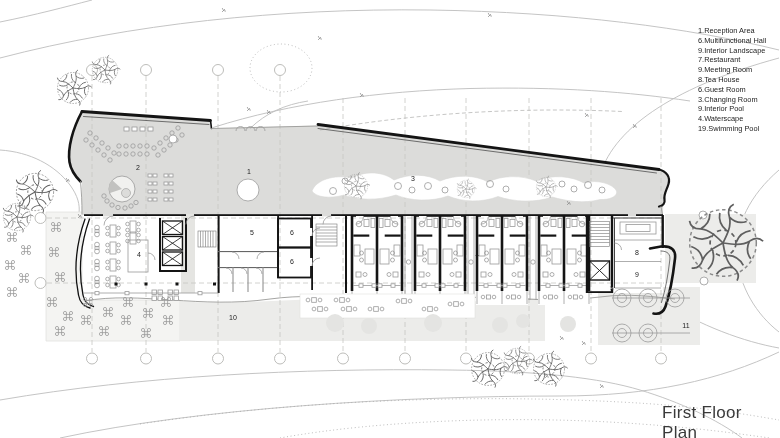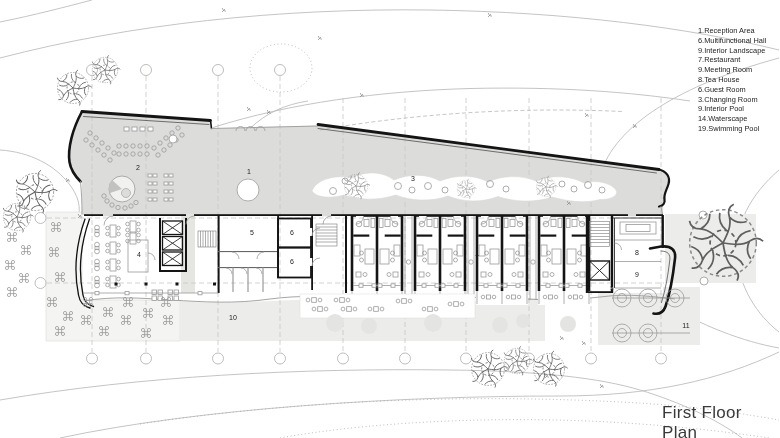--- a/index.html
+++ b/index.html
@@ -509,21 +509,21 @@
   <div class="legend">
     <div>1.Reception Area</div>
     <div>6.Multifunctional Hall</div>
     <div>9.Interior Landscape</div>
     <div>7.Restaurant</div>
     <div>9.Meeting Room</div>
     <div>8.Tea House</div>
     <div>6.Guest Room</div>
     <div>3.Changing Room</div>
     <div>9.Interior Pool</div>
-    <div>14.Waterscape</div>
+    <div>4.Waterscape</div>
     <div>19.Swimming Pool</div>
   </div>
 
   <div class="rn" style="left:249px;top:171px">1</div>
   <div class="rn" style="left:138px;top:167px">2</div>
   <div class="rn" style="left:413px;top:178px">3</div>
   <div class="rn" style="left:139px;top:254px">4</div>
   <div class="rn" style="left:252px;top:232px">5</div>
   <div class="rn" style="left:292px;top:232px">6</div>
   <div class="rn" style="left:292px;top:261px">6</div>

